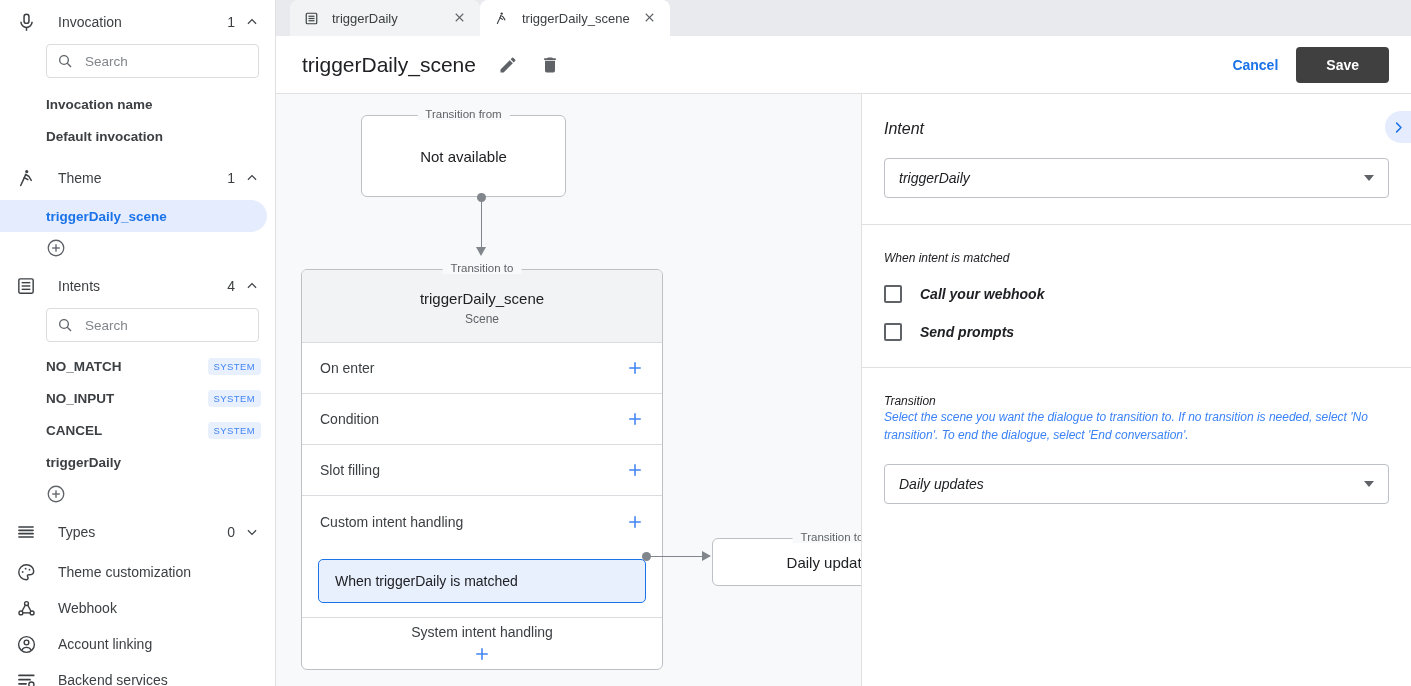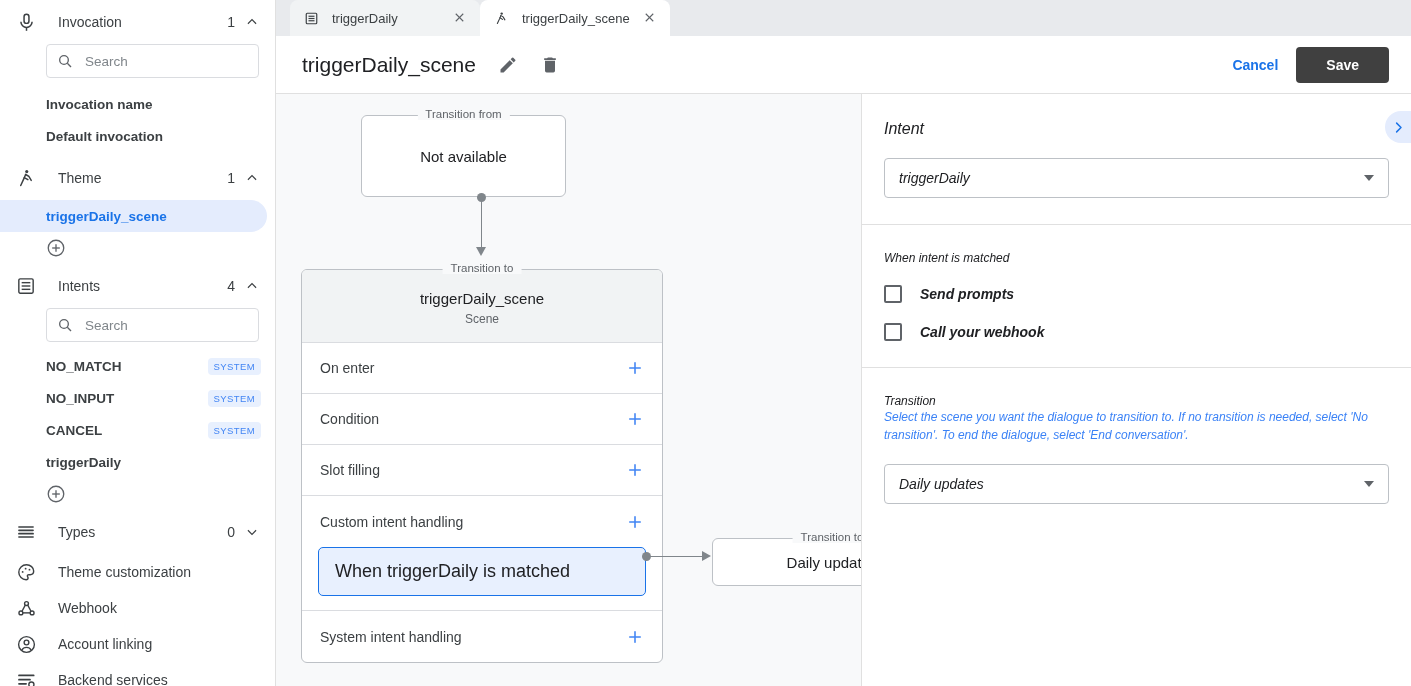--- a/index.html
+++ b/index.html
@@ -162,29 +162,29 @@
     background: #f1f3f4; border-bottom: 1px solid #dadce0;
     padding: 20px 0 16px; text-align: center; border-radius: 5px 5px 0 0;
   }
   .card-head .ch-title { font-size: 15px; color: #202124; }
   .card-head .ch-sub { font-size: 12px; color: #5f6368; margin-top: 5px; }
   .card-row {
     display: flex; align-items: center; min-height: 51px;
     padding: 6px 18px; border-bottom: 1px solid #dadce0;
     font-size: 14px; color: #3c4043; cursor: pointer;
   }
-  .card-row:last-child { border-bottom: none; }
+  .card-row:last-child { border-bottom: none; flex-direction: column; }
   .card-row .cr-label { flex: 1; }
   .plus-ico { width: 18px; height: 18px; color: #4285f4; flex: 0 0 18px; }
   .card-section { border-bottom: 1px solid #dadce0; }
   .card-section .card-row { border-bottom: none; }
   .chip {
-    margin: 0 16px 14px 16px; padding: 13px 16px;
+    margin: 12px 16px 14px 16px; padding: 13px 16px;
     background: #e8f0fe; border: 1px solid #1a73e8; border-radius: 5px;
-    font-size: 18px; color: #202124; position: relative; cursor: pointer;
+    font-size: 14px; color: #202124; position: relative; cursor: pointer;
   }
 
   
   #ttarget {
     left: 436px; top: 444px; width: 240px; height: 48px;
   }
   #ttarget .centerlbl {
     position: absolute; left: 0; right: 0; top: 50%; transform: translateY(-50%);
     text-align: center; font-size: 15px; color: #202124;
   }
@@ -572,25 +572,25 @@
           <div class="select-box">
             <span class="sv">triggerDaily</span>
             <span class="tri-down"></span>
           </div>
         </div>
 
         <div class="rp-section">
           <div class="rp-subtitle">When intent is matched</div>
           <div class="cb-row">
             <span class="cb-box"></span>
-            <span class="cb-label">Send prompts</span>
+            <span class="cb-label">Call your webhook</span>
           </div>
           <div class="cb-row">
             <span class="cb-box"></span>
-            <span class="cb-label">Call your webhook</span>
+            <span class="cb-label">Send prompts</span>
           </div>
         </div>
 
         <div class="rp-section" style="border-bottom:none">
           <div class="rp-subtitle">Transition</div>
           <div class="rp-desc">Select the scene you want the dialogue to transition to. If no transition is needed, select 'No transition'. To end the dialogue, select 'End conversation'.</div>
           <div class="select-box">
             <span class="sv">Daily updates</span>
             <span class="tri-down"></span>
           </div>

